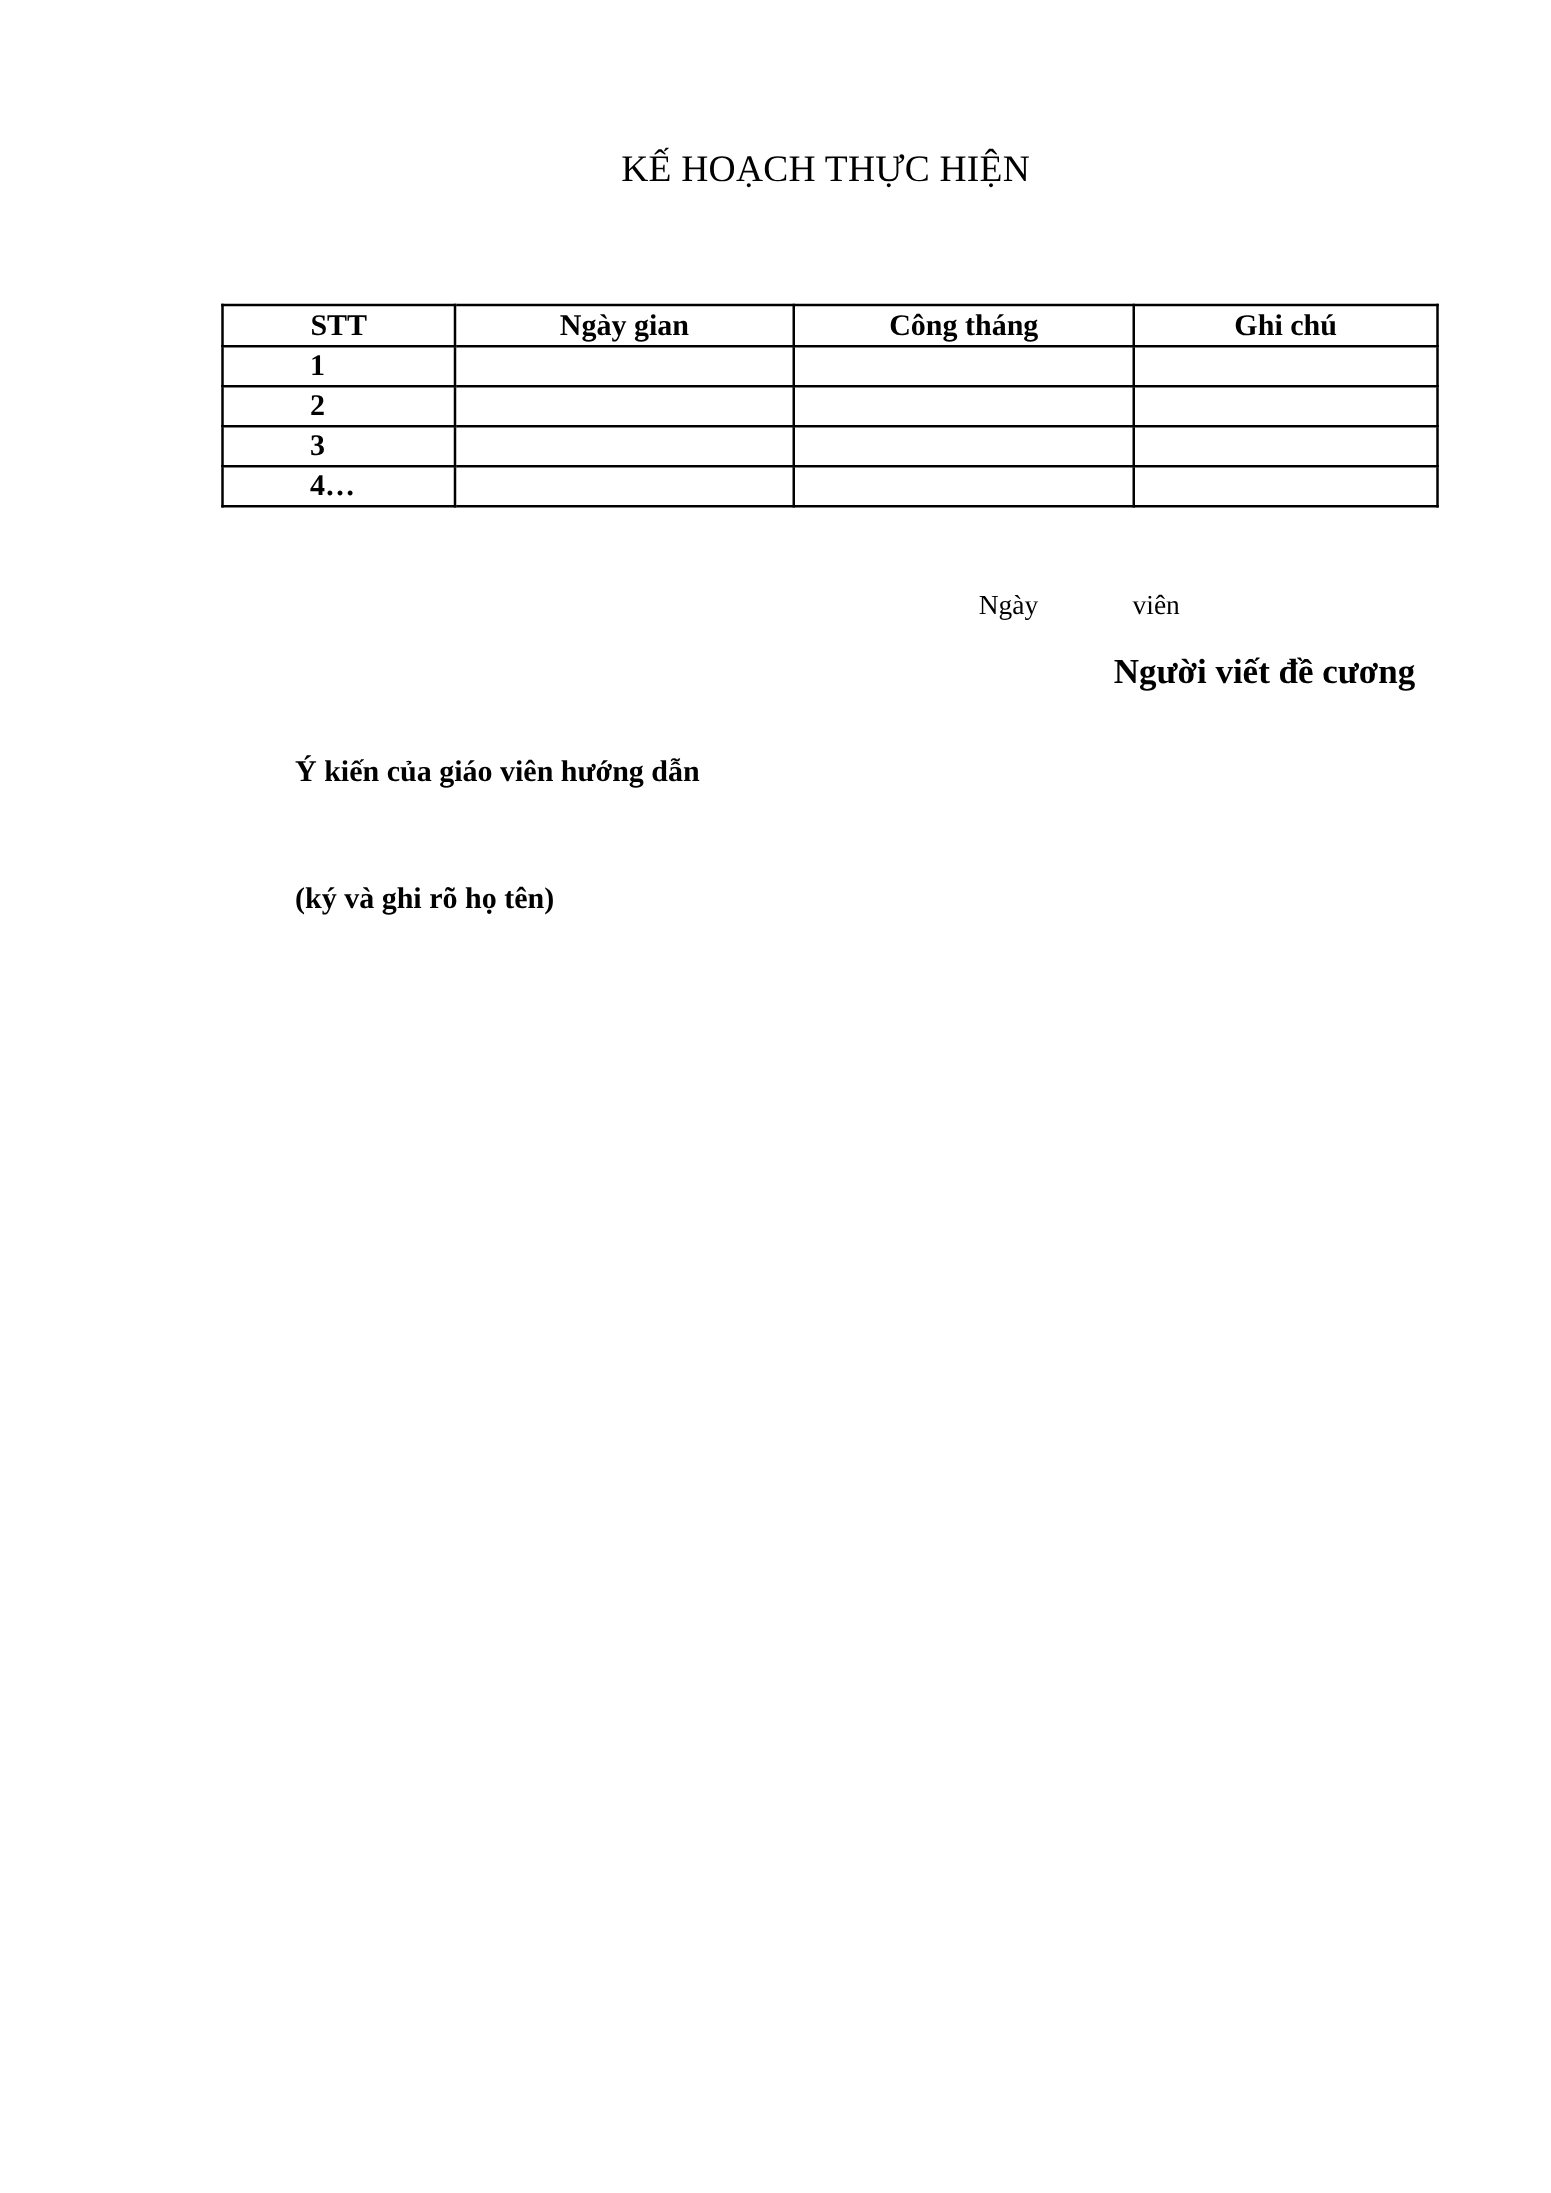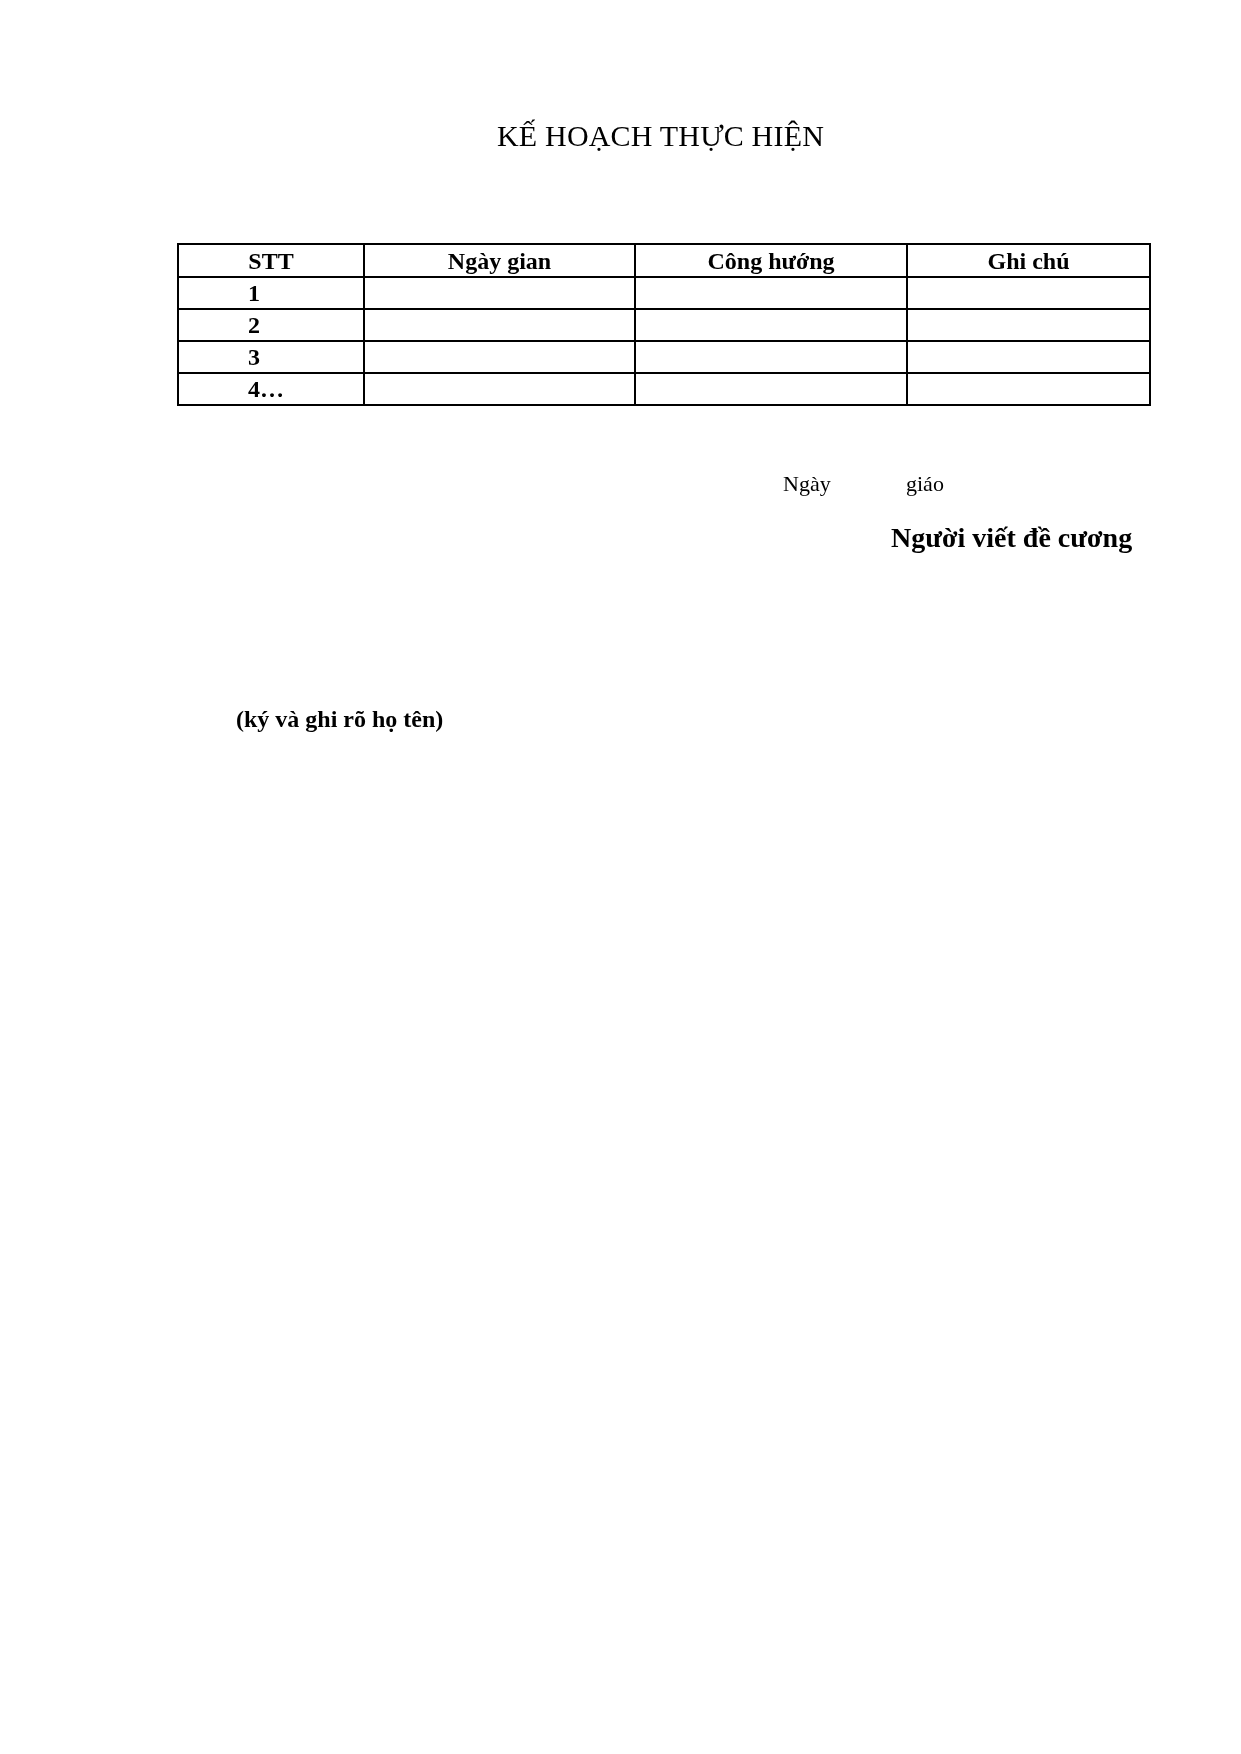--- a/index.html
+++ b/index.html
@@ -117,21 +117,21 @@
     <colgroup>
       <col class="col-stt">
       <col class="col-time">
       <col class="col-work">
       <col class="col-note">
     </colgroup>
     <thead>
       <tr>
         <th>STT</th>
         <th>Ngày gian</th>
-        <th>Công hướng</th>
+        <th>Công tháng</th>
         <th>Ghi chú</th>
       </tr>
     </thead>
     <tbody>
       <tr>
         <td class="stt">1</td>
         <td></td>
         <td></td>
         <td></td>
       </tr>
@@ -151,21 +151,22 @@
         <td class="stt">4…</td>
         <td></td>
         <td></td>
         <td></td>
       </tr>
     </tbody>
   </table>
 
   <div class="date-line">
     <span>Ngày</span>
-    <span class="month">giáo</span>
+    <span class="month">viên</span>
   </div>
 
   <div class="author">Người viết đề cương</div>
 
+  <div class="advisor-opinion">Ý kiến của giáo viên hướng dẫn</div>
 
   <div class="sign-note">(ký và ghi rõ họ tên)</div>
 
 </div>
 
 </body></html>

